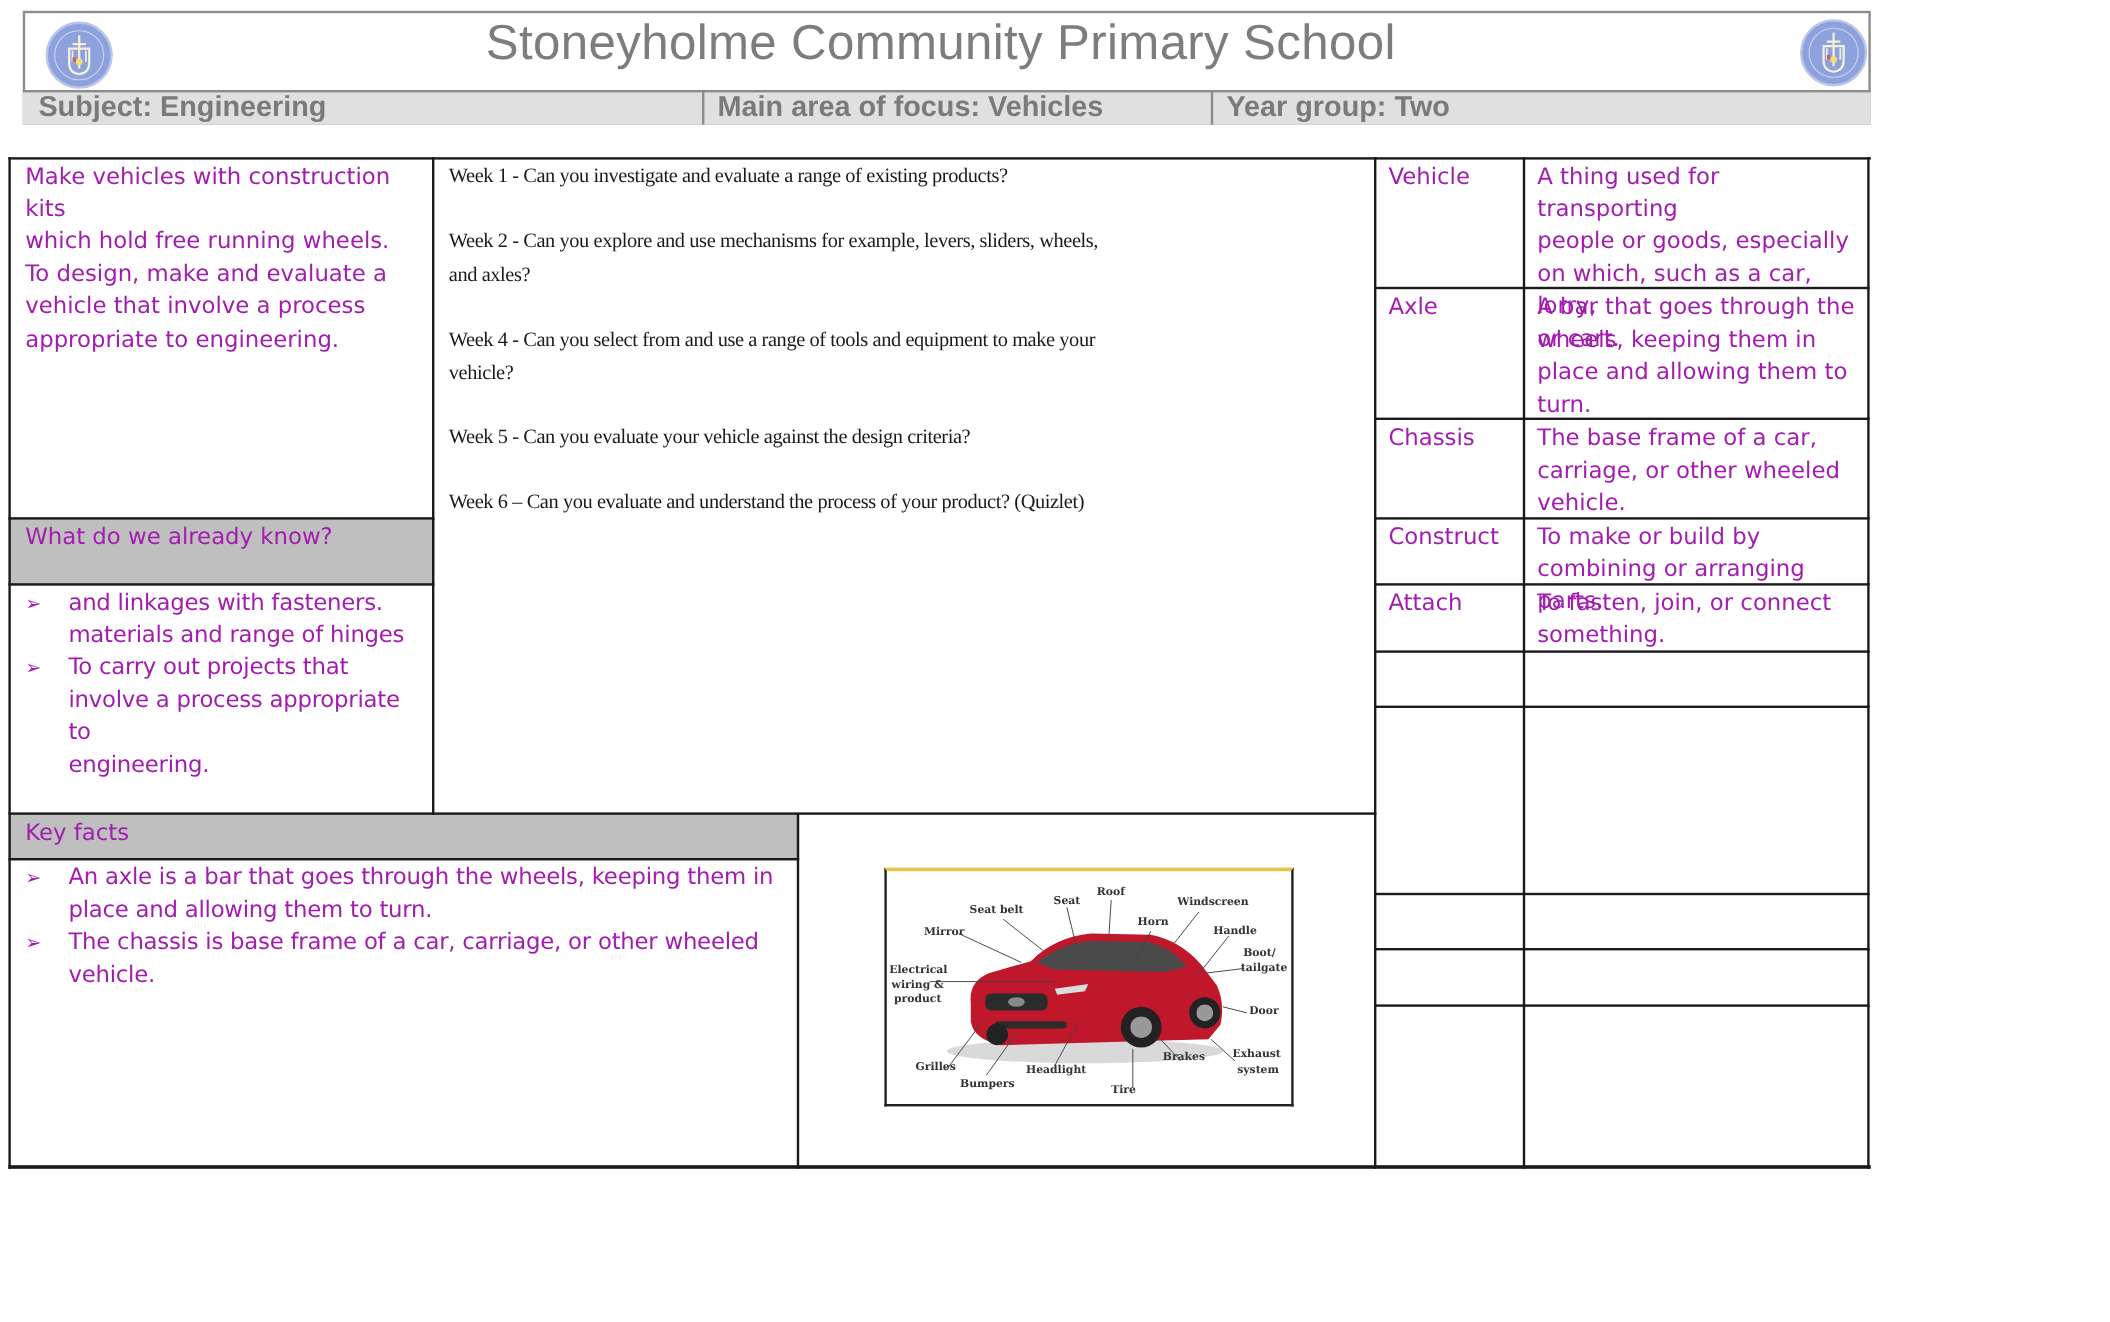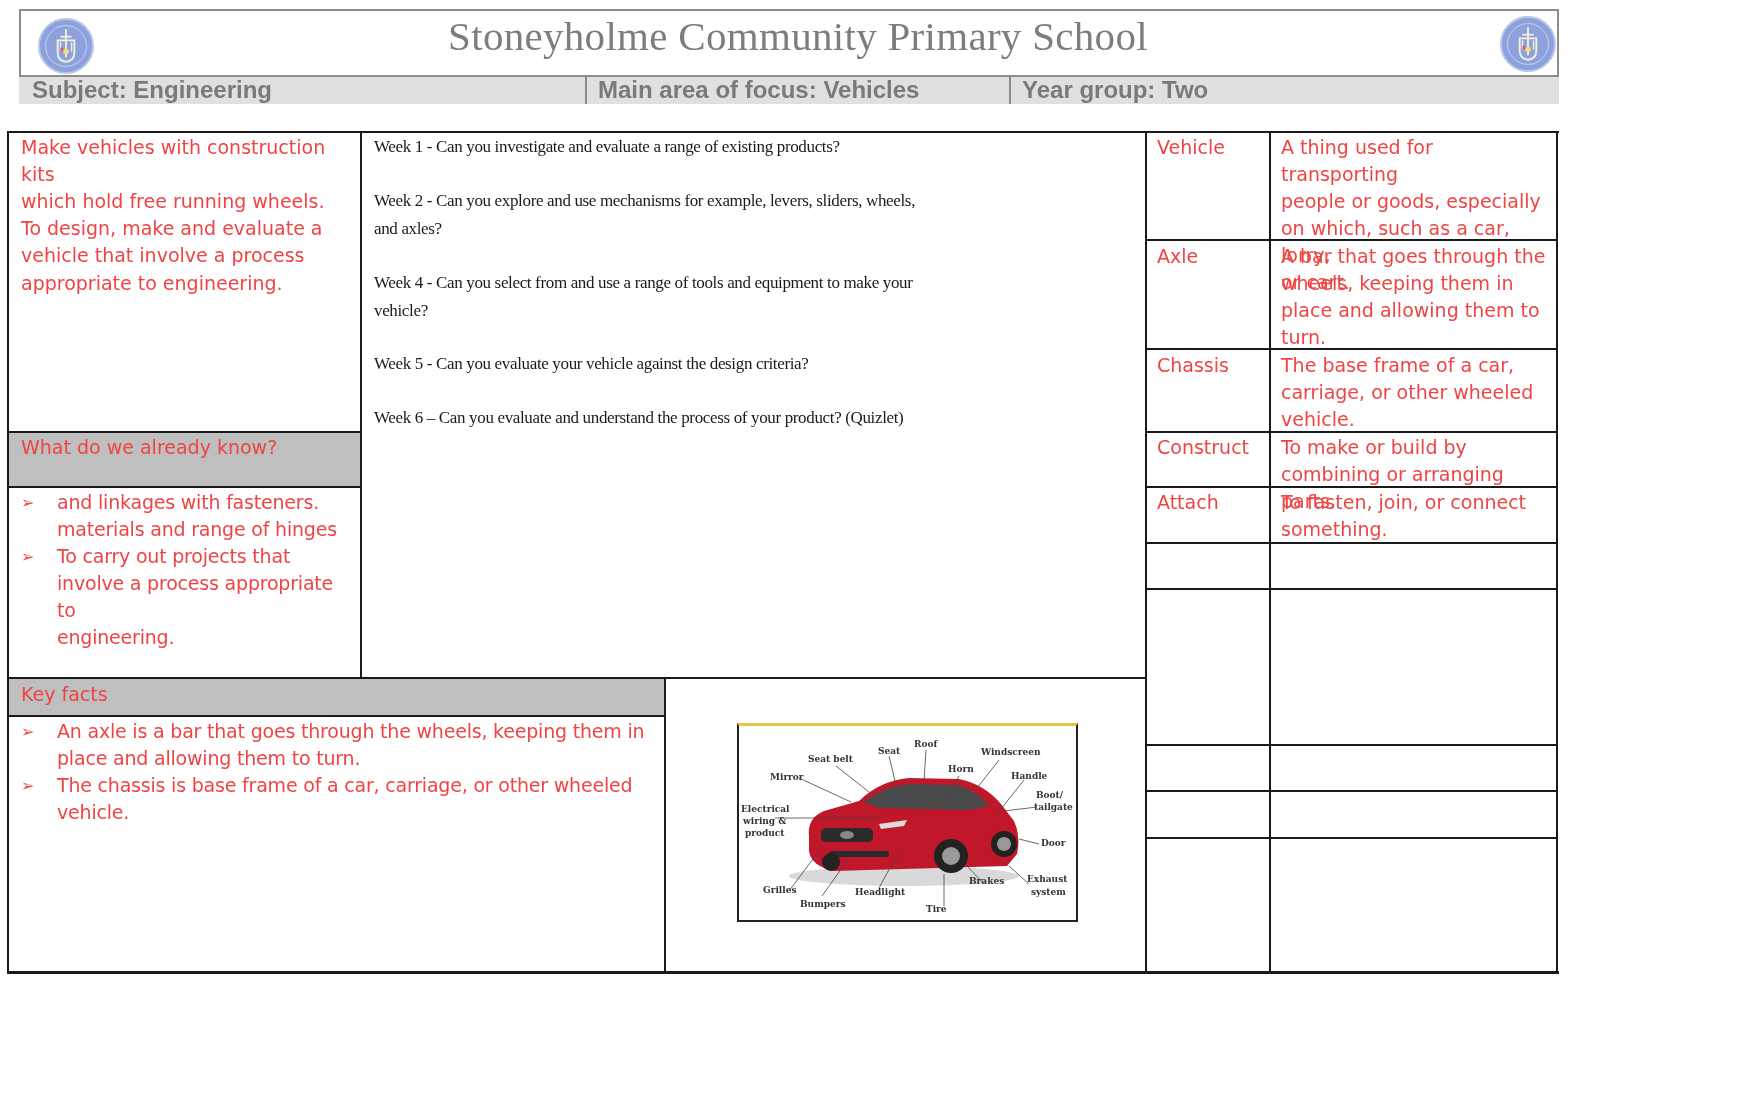--- a/index.html
+++ b/index.html
@@ -2,34 +2,34 @@
 <html><head>
 <meta charset="utf-8">
 <style>
   html, body { margin: 0; padding: 0; background: #ffffff; }
   body { width: 1758px; height: 1102px; position: relative; overflow: hidden;
          font-family: "Liberation Sans", sans-serif; color: #1a1a1a; }
   .abs { position: absolute; box-sizing: border-box; }
 
   
   .hdr-box { left: 19px; top: 9px; width: 1540px; height: 95px; border: 2px solid #8c8c8c; background: #fff; }
-  .hdr-title { left: 28px; top: 12px; width: 1540px; text-align: center; font-size: 41px; color: #7d7d7d;
-               font-family: Liberation Serif, serif; letter-spacing: 0.3px; }
+  .hdr-title { left: 14px; top: 12px; width: 1540px; text-align: center; font-size: 41px; color: #7d7d7d;
+               font-family: Liberation Sans, sans-serif; letter-spacing: 0.3px; }
   .hdr-sub { left: 19px; top: 75px; width: 1540px; height: 29px; background: #e0e0e0; border-top: 2px solid #8c8c8c; }
   .hdr-cell { top: 75px; height: 29px; font-weight: bold; font-size: 24px; color: #7a7a7a; padding-left: 13px; line-height: 29px; }
   .hdr-div { top: 75px; width: 2px; height: 29px; background: #8c8c8c; }
 
   .logo { width: 56px; height: 56px; border-radius: 50%; background: #8da2dc; border: 2px solid #b9c6ea; }
   .logo svg { width: 100%; height: 100%; display: block; }
 
   
   .ln-h { height: 2px; background: #1a1a1a; }
   .ln-v { width: 2px; background: #1a1a1a; }
 
-  .txt { font-family: "DejaVu Sans", sans-serif; font-size: 19px; line-height: 27px; color: #ef4444; }
+  .txt { font-family: "DejaVu Sans", sans-serif; font-size: 19px; line-height: 27px; color: #a21caf; }
 
   .week { font-family: Liberation Serif, serif; font-size: 17px; line-height: 28px; letter-spacing: -0.35px; }
 
   .gray-hdr { background: #bfbfbf; }
 
   ul.bul { list-style: none; margin: 0; padding: 0; }
   ul.bul li { position: relative; padding-left: 36px; }
   ul.bul li .arrow { position: absolute; left: 0; top: 0; width: 20px; font-size: 16px; }
 
   .car-img { left: 737px; top: 723px; width: 341px; height: 199px; border: 2px solid #222; background: #fff;

